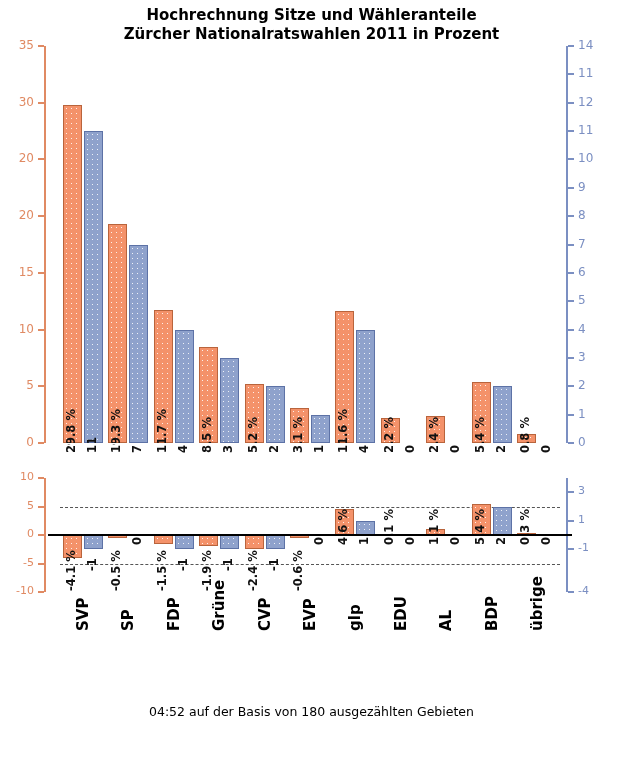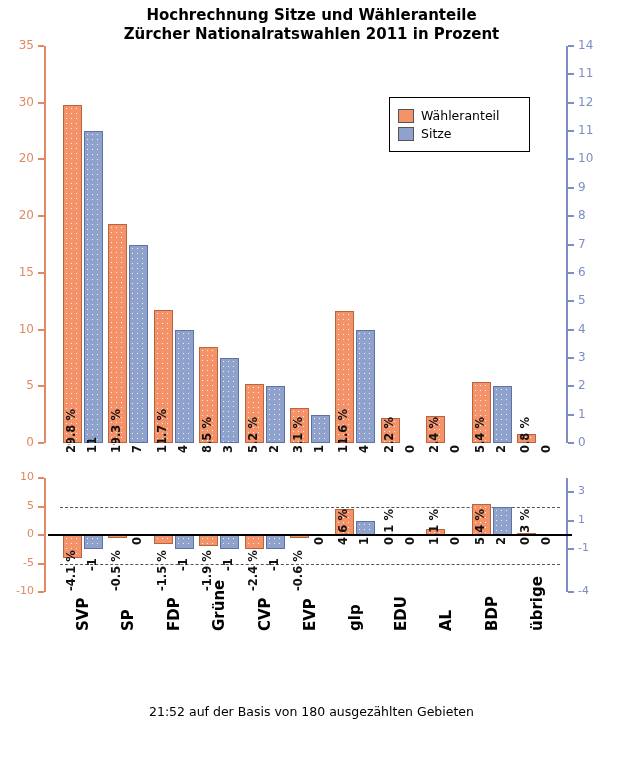--- a/index.html
+++ b/index.html
@@ -64,32 +64,22 @@
     <span class="ttl-line">Zürcher Nationalratswahlen 2011 in Prozent</span>
   </div>
 
   <div class="panel" id="panel-top" style="left:0;top:46px;width:623px;height:400px;"></div>
 
   <div class="panel" id="panel-bot" style="left:0;top:452px;width:623px;height:145px;"></div>
 
 
   <div id="catlabels"></div>
 
-  <div class="legend" style="left:389px;top:97px;width:122px;">
-    <div class="row">
-      <span class="sw w"></span>
-      <span>Wähleranteil</span>
-    </div>
-    <div class="row">
-      <span class="sw s"></span>
-      <span>Sitze</span>
-    </div>
-  </div>
-
-  <div class="footer" style="left:0;top:704px;">21:52 auf der Basis von 180 ausgezählten Gebieten</div>
+
+  <div class="footer" style="left:0;top:704px;">04:52 auf der Basis von 180 ausgezählten Gebieten</div>
 
 <div class="axisline" style="position:absolute;left:44px;top:46px;width:2px;height:397px;"></div>
     <div class="axisline" style="position:absolute;left:38px;top:442px;width:6px;height:2px;"></div>
     <div class="tick tick-l" style="left:0px;top:435px;width:34px;">0</div>
     <div class="axisline" style="position:absolute;left:38px;top:385.2857142857143px;width:6px;height:2px;"></div>
     <div class="tick tick-l" style="left:0px;top:378.2857142857143px;width:34px;">5</div>
     <div class="axisline" style="position:absolute;left:38px;top:328.57142857142856px;width:6px;height:2px;"></div>
     <div class="tick tick-l" style="left:0px;top:321.57142857142856px;width:34px;">10</div>
     <div class="axisline" style="position:absolute;left:38px;top:271.8571428571429px;width:6px;height:2px;"></div>
     <div class="tick tick-l" style="left:0px;top:264.8571428571429px;width:34px;">15</div>

